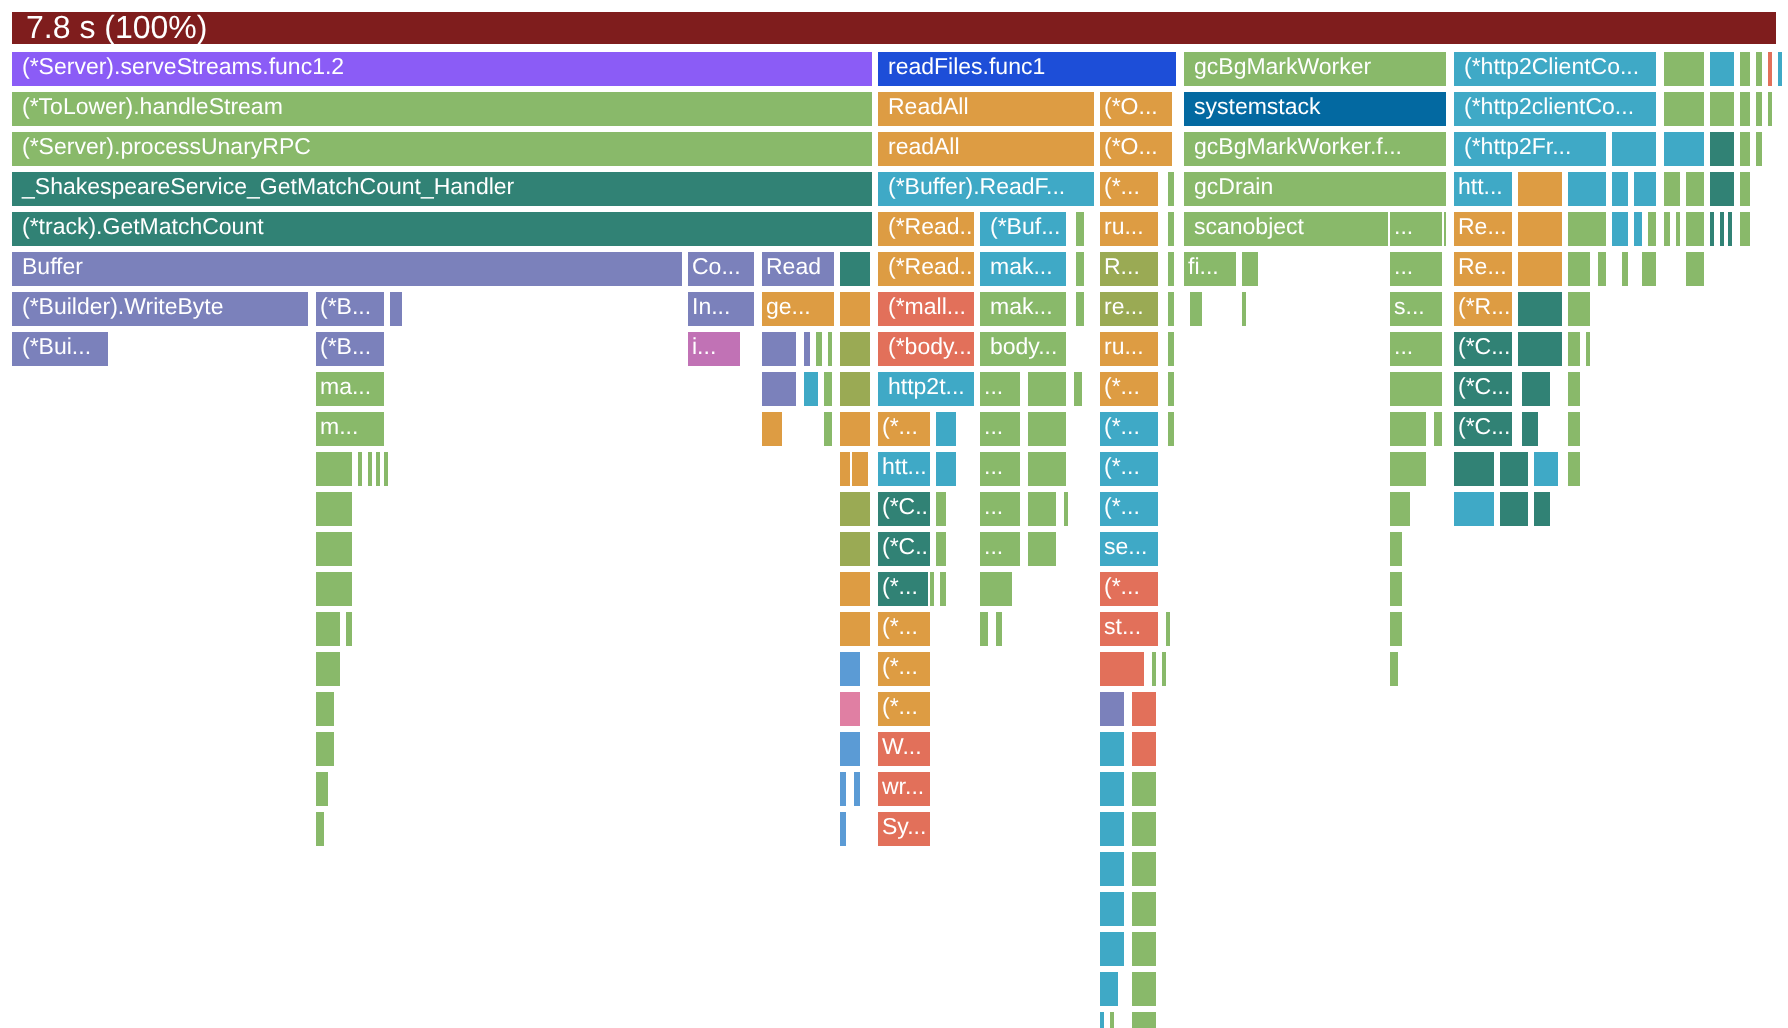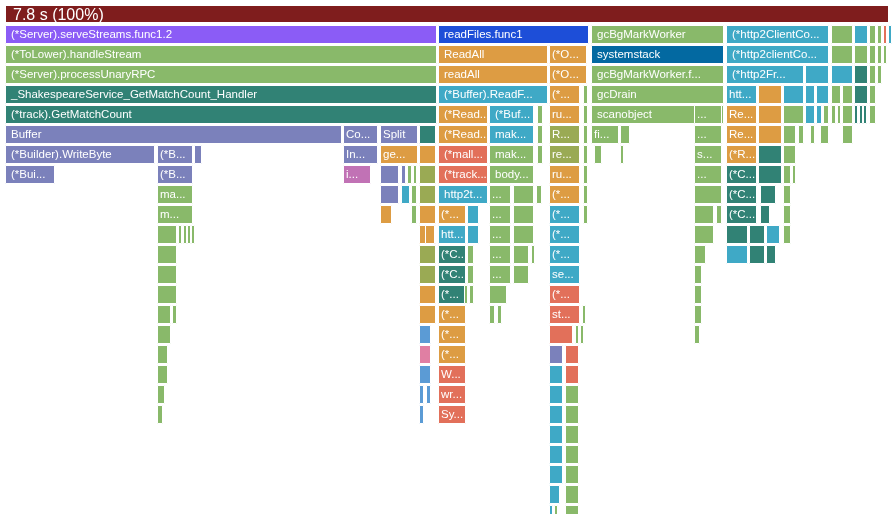--- a/index.html
+++ b/index.html
@@ -92,21 +92,21 @@
       <div class="frame tiny" style="left: 823px; top: 105px; width: 6px; background: rgb(137, 185, 106);"></div>
       <div class="frame tiny" style="left: 831px; top: 105px; width: 5px; background: rgb(137, 185, 106);"></div>
       <div class="frame tiny" style="left: 837px; top: 105px; width: 4px; background: rgb(137, 185, 106);"></div>
       <div class="frame tiny" style="left: 842px; top: 105px; width: 11px; background: rgb(137, 185, 106);"></div>
       <div class="frame tiny" style="left: 854px; top: 105px; width: 4px; background: rgb(49, 130, 117);"></div>
       <div class="frame tiny" style="left: 859px; top: 105px; width: 3px; background: rgb(49, 130, 117);"></div>
       <div class="frame tiny" style="left: 863px; top: 105px; width: 4px; background: rgb(49, 130, 117);"></div>
       <div class="frame tiny" style="left: 869px; top: 105px; width: 7px; background: rgb(137, 185, 106);"></div>
       <div class="frame" style="left: 5px; top: 125px; width: 337px; background: rgb(123, 129, 187);">Buffer</div>
       <div class="frame tiny" style="left: 343px; top: 125px; width: 35px; background: rgb(123, 129, 187);">Co...</div>
-      <div class="frame tiny" style="left: 380px; top: 125px; width: 38px; background: rgb(123, 129, 187);">Split</div>
+      <div class="frame tiny" style="left: 380px; top: 125px; width: 38px; background: rgb(123, 129, 187);">Read</div>
       <div class="frame tiny" style="left: 419px; top: 125px; width: 17px; background: rgb(49, 130, 117);"></div>
       <div class="frame" style="left: 438px; top: 125px; width: 50px; background: rgb(221, 156, 67);">(*Read...</div>
       <div class="frame" style="left: 489px; top: 125px; width: 45px; background: rgb(63, 169, 198);">mak...</div>
       <div class="frame tiny" style="left: 537px; top: 125px; width: 6px; background: rgb(137, 185, 106);"></div>
       <div class="frame tiny" style="left: 549px; top: 125px; width: 31px; background: rgb(154, 170, 84);">R...</div>
       <div class="frame tiny" style="left: 583px; top: 125px; width: 5px; background: rgb(137, 185, 106);"></div>
       <div class="frame tiny" style="left: 591px; top: 125px; width: 28px; background: rgb(137, 185, 106);">fi...</div>
       <div class="frame tiny" style="left: 620px; top: 125px; width: 10px; background: rgb(137, 185, 106);"></div>
       <div class="frame tiny" style="left: 694px; top: 125px; width: 28px; background: rgb(137, 185, 106);">...</div>
       <div class="frame tiny" style="left: 726px; top: 125px; width: 31px; background: rgb(221, 156, 67);">Re...</div>
@@ -134,21 +134,21 @@
       <div class="frame tiny" style="left: 758px; top: 145px; width: 24px; background: rgb(49, 130, 117);"></div>
       <div class="frame tiny" style="left: 783px; top: 145px; width: 13px; background: rgb(137, 185, 106);"></div>
       <div class="frame" style="left: 5px; top: 165px; width: 50px; background: rgb(123, 129, 187);">(*Bui...</div>
       <div class="frame tiny" style="left: 157px; top: 165px; width: 36px; background: rgb(123, 129, 187);">(*B...</div>
       <div class="frame tiny" style="left: 343px; top: 165px; width: 28px; background: rgb(193, 114, 181);">i...</div>
       <div class="frame tiny" style="left: 380px; top: 165px; width: 19px; background: rgb(123, 129, 187);"></div>
       <div class="frame tiny" style="left: 401px; top: 165px; width: 5px; background: rgb(123, 129, 187);"></div>
       <div class="frame tiny" style="left: 407px; top: 165px; width: 5px; background: rgb(137, 185, 106);"></div>
       <div class="frame tiny" style="left: 413px; top: 165px; width: 4px; background: rgb(137, 185, 106);"></div>
       <div class="frame tiny" style="left: 419px; top: 165px; width: 17px; background: rgb(154, 170, 84);"></div>
-      <div class="frame" style="left: 438px; top: 165px; width: 50px; background: rgb(226, 112, 90);">(*track...</div>
+      <div class="frame" style="left: 438px; top: 165px; width: 50px; background: rgb(226, 112, 90);">(*body...</div>
       <div class="frame" style="left: 489px; top: 165px; width: 45px; background: rgb(137, 185, 106);">body...</div>
       <div class="frame tiny" style="left: 549px; top: 165px; width: 31px; background: rgb(221, 156, 67);">ru...</div>
       <div class="frame tiny" style="left: 583px; top: 165px; width: 5px; background: rgb(137, 185, 106);"></div>
       <div class="frame tiny" style="left: 694px; top: 165px; width: 28px; background: rgb(137, 185, 106);">...</div>
       <div class="frame tiny" style="left: 726px; top: 165px; width: 31px; background: rgb(49, 130, 117);">(*C...</div>
       <div class="frame tiny" style="left: 758px; top: 165px; width: 24px; background: rgb(49, 130, 117);"></div>
       <div class="frame tiny" style="left: 783px; top: 165px; width: 8px; background: rgb(137, 185, 106);"></div>
       <div class="frame tiny" style="left: 792px; top: 165px; width: 4px; background: rgb(137, 185, 106);"></div>
       <div class="frame tiny" style="left: 157px; top: 185px; width: 36px; background: rgb(137, 185, 106);">ma...</div>
       <div class="frame tiny" style="left: 380px; top: 185px; width: 19px; background: rgb(123, 129, 187);"></div>

